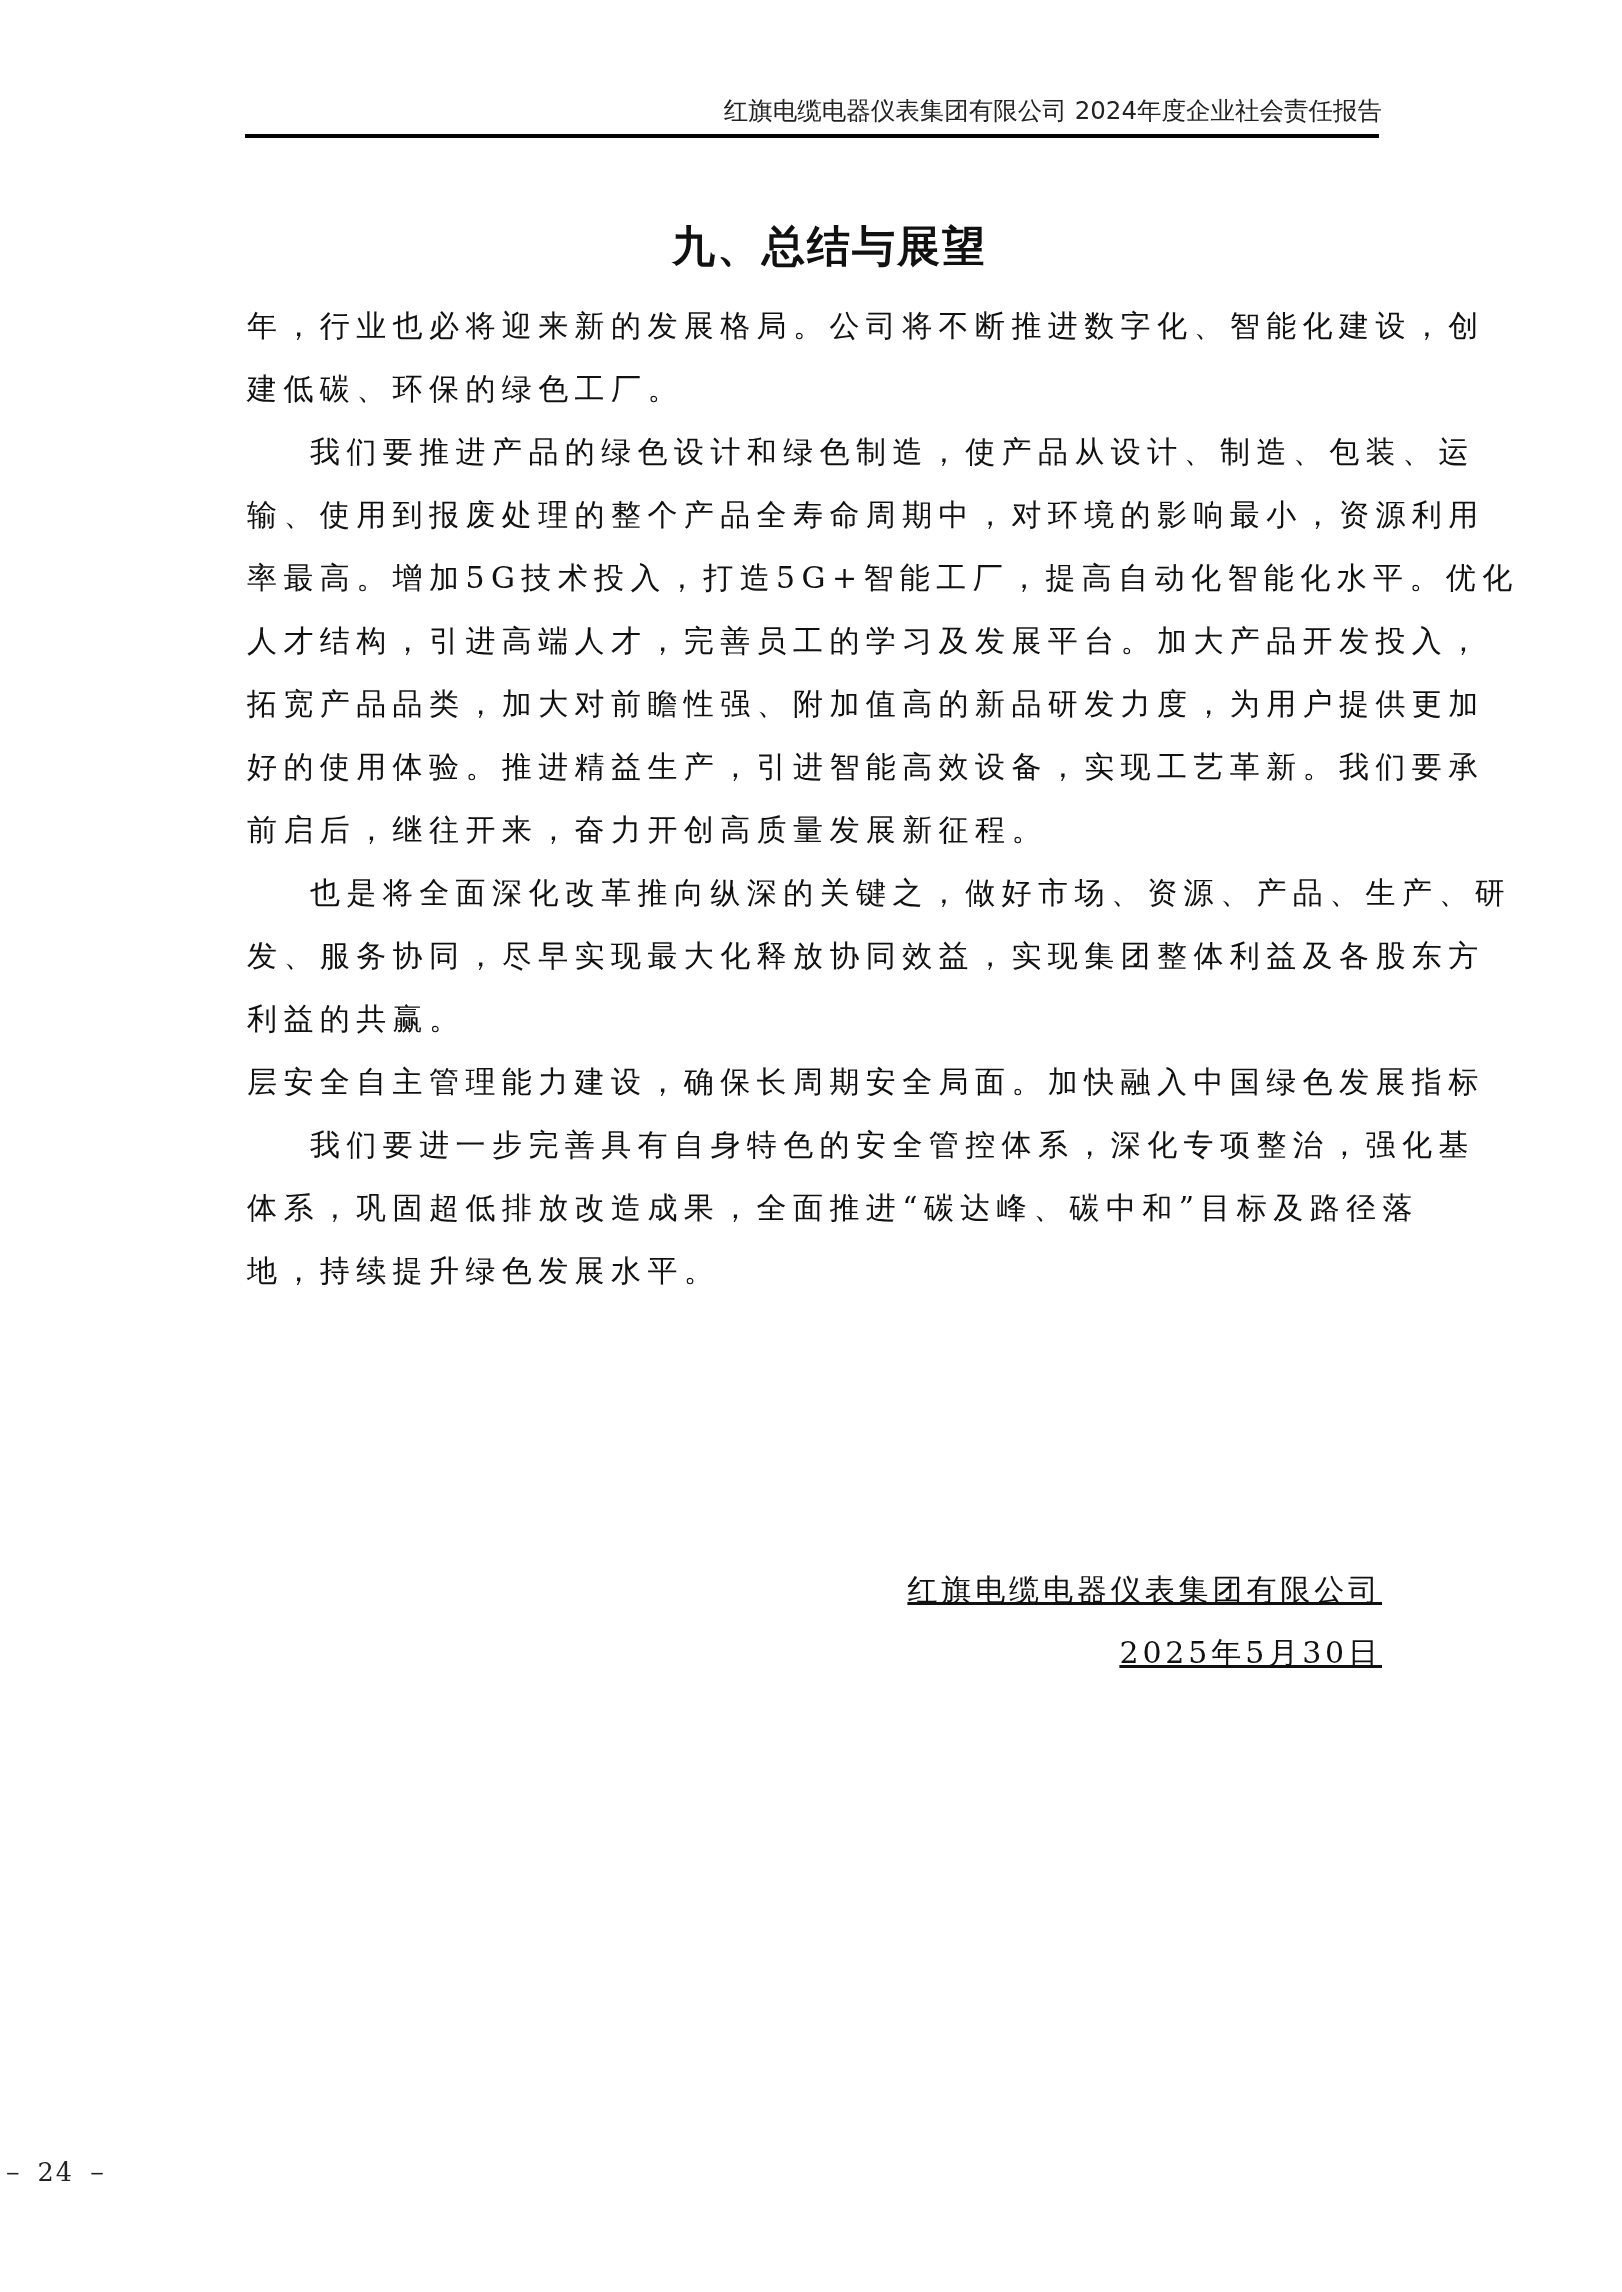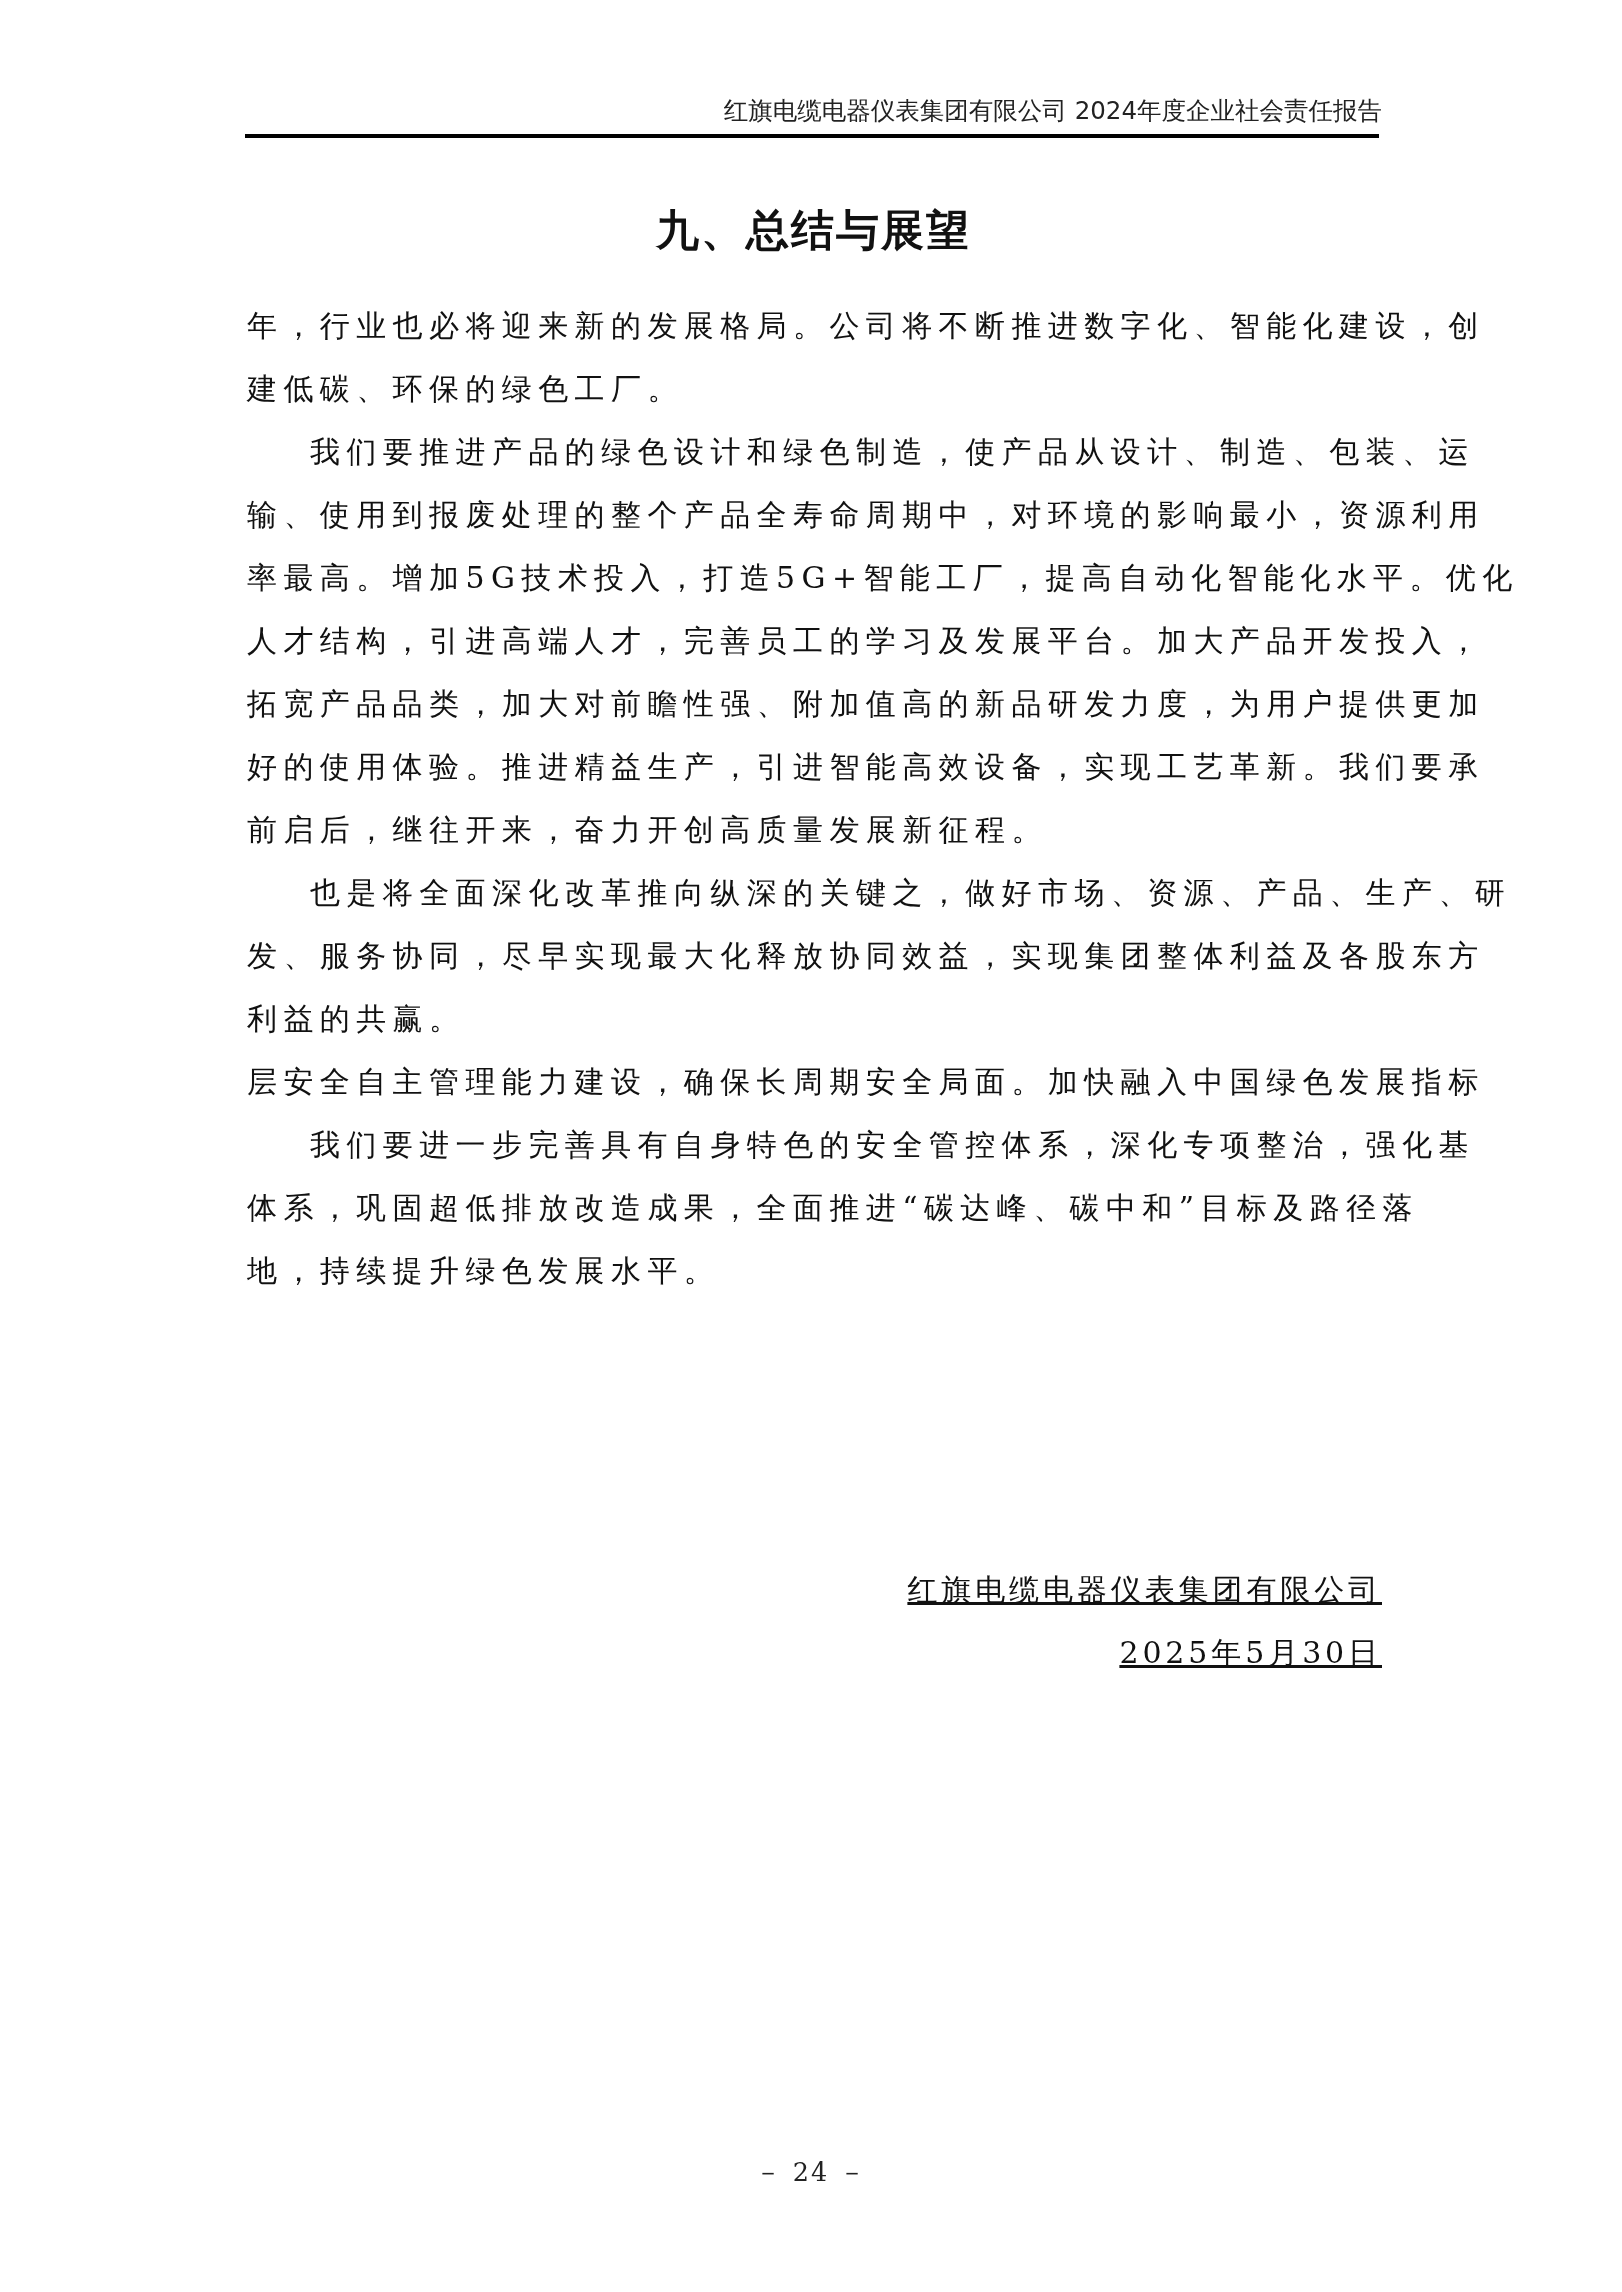--- a/index.html
+++ b/index.html
@@ -78,34 +78,33 @@
       height: 63px;
       white-space: nowrap;
       letter-spacing: 3.9px;
       color: #111111;
     }
     .page-number {
       position: absolute;
       left: 0;
       top: 2156px;
       width: 1622px;
-      text-align: center;
       font-size: 25.5px;
       line-height: 33px;
       color: #222222;
       letter-spacing: 2px;
     }
   </style>
 </head>
 <body>
 
 <div class="page-header">红旗电缆电器仪表集团有限公司  2024年度企业社会责任报告</div>
 <div class="header-rule"></div>
 
-<h1 class="section-title" style="margin:0;">九、总结与展望</h1>
+<h1 class="section-title" style="margin:16px;">九、总结与展望</h1>
 
 <div class="body-text">
 
   <div class="paragraph">
     <div class="line">年，行业也必将迎来新的发展格局。公司将不断推进数字化、智能化建设，创</div>
     <div class="line">建低碳、环保的绿色工厂。</div>
   </div>
 
   <div class="paragraph">
     <div class="line indent">我们要推进产品的绿色设计和绿色制造，使产品从设计、制造、包装、运</div>

